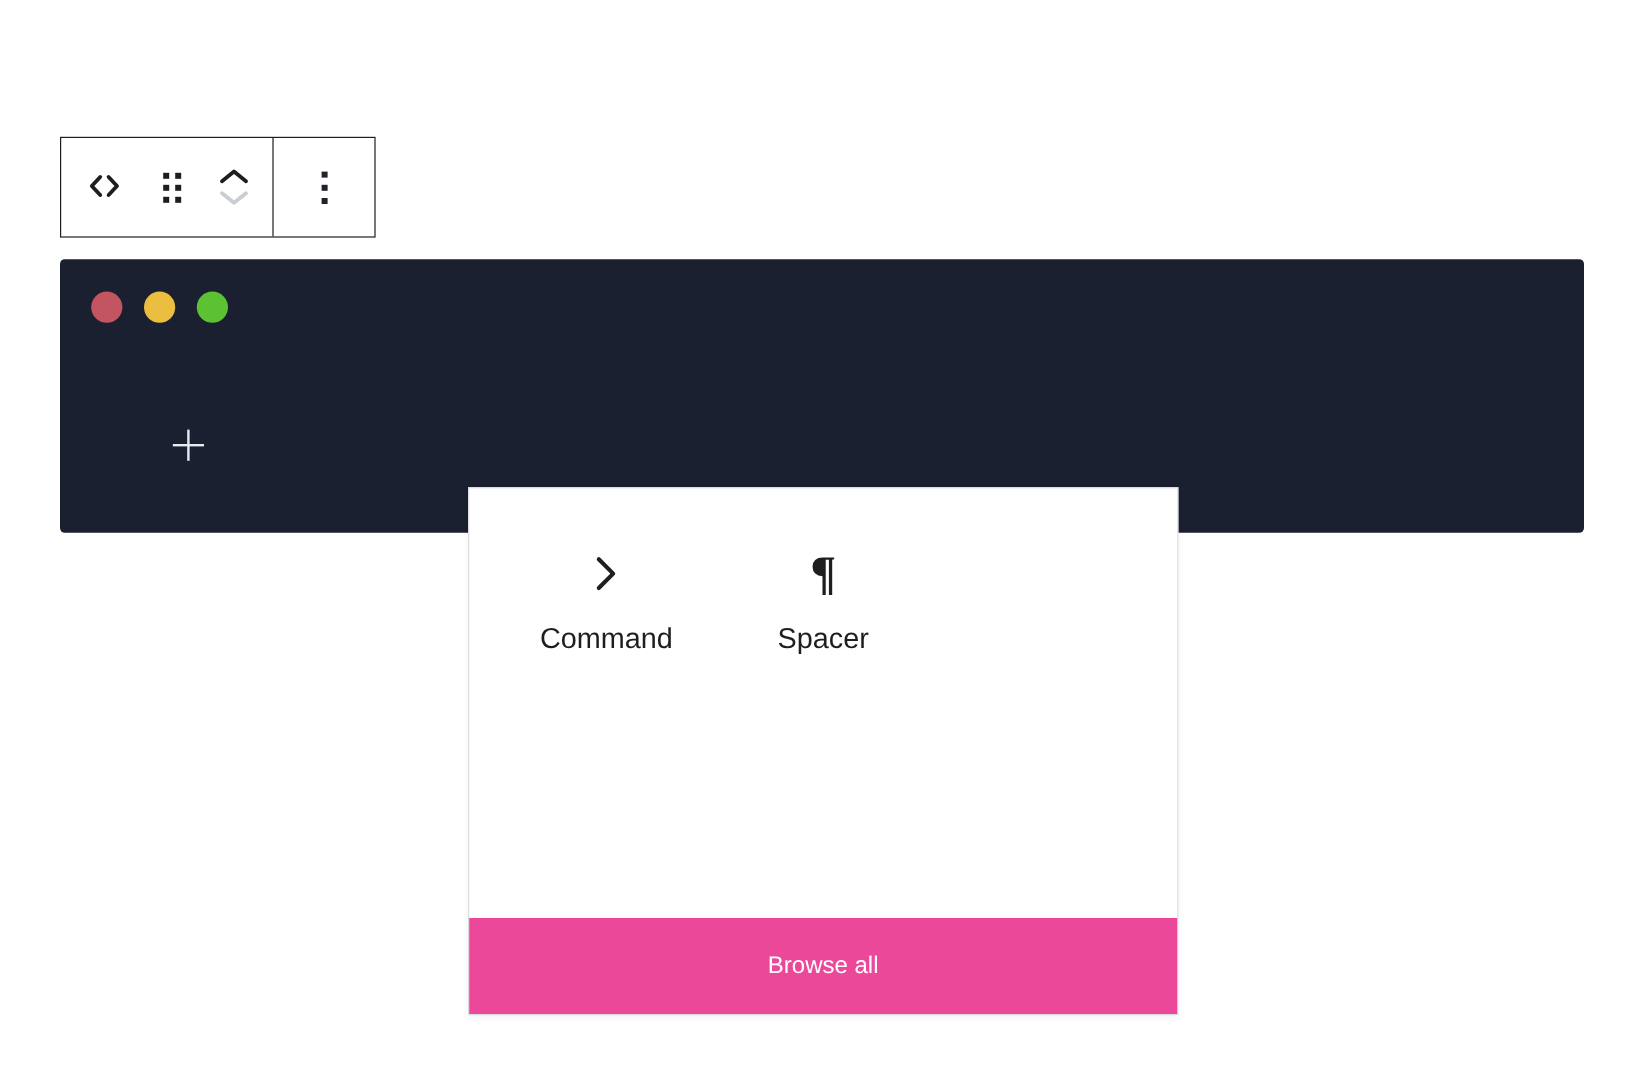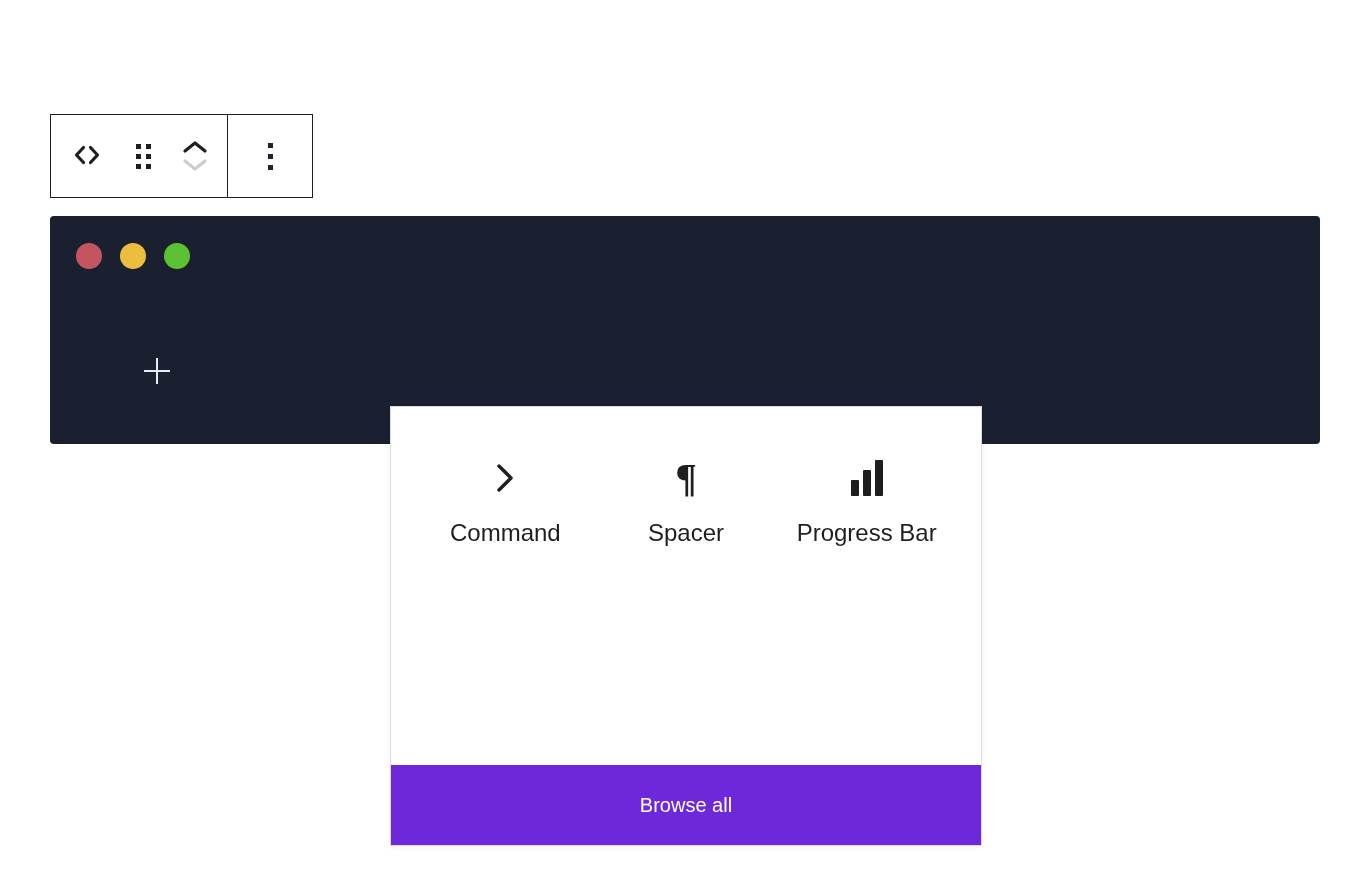--- a/index.html
+++ b/index.html
@@ -190,21 +190,21 @@
     height: 36px;
   }
   .bars i { display: block; background: #1e1e1e; width: 8px; border-radius: 1px; }
   .bars i.b1 { height: 16px; }
   .bars i.b2 { height: 26px; }
   .bars i.b3 { height: 36px; }
 
   .browse-all {
     height: 80px;
     width: 100%;
-    background: #6d28d9;
+    background: #ec4899;
     color: #ffffff;
     border: none;
     font-size: 20px;
     font-family: "Liberation Sans", sans-serif;
     cursor: pointer;
     display: flex;
     align-items: center;
     justify-content: center;
   }
 </style>
@@ -291,30 +291,20 @@
           <span class="block-label">Command</span>
         </button>
 
         <button class="block-item">
           <span class="block-icon">
             <span class="pilcrow">¶</span>
           </span>
           <span class="block-label">Spacer</span>
         </button>
 
-        <button class="block-item">
-          <span class="block-icon">
-            <span class="bars">
-              <i class="b1"></i>
-                <i class="b2"></i>
-                <i class="b3"></i>
-            </span>
-          </span>
-          <span class="block-label">Progress Bar</span>
-        </button>
 
 
       </div>
     </div>
 
     <button class="browse-all">Browse all</button>
   </div>
 
 </div>
 

